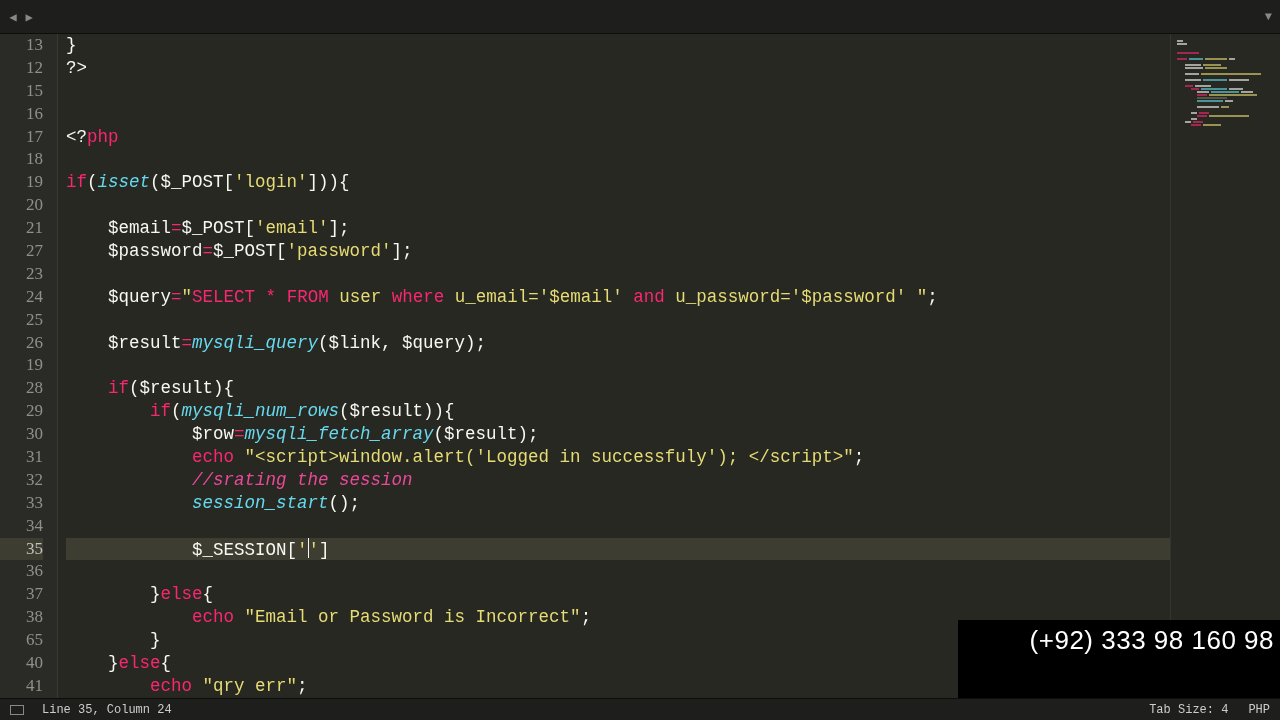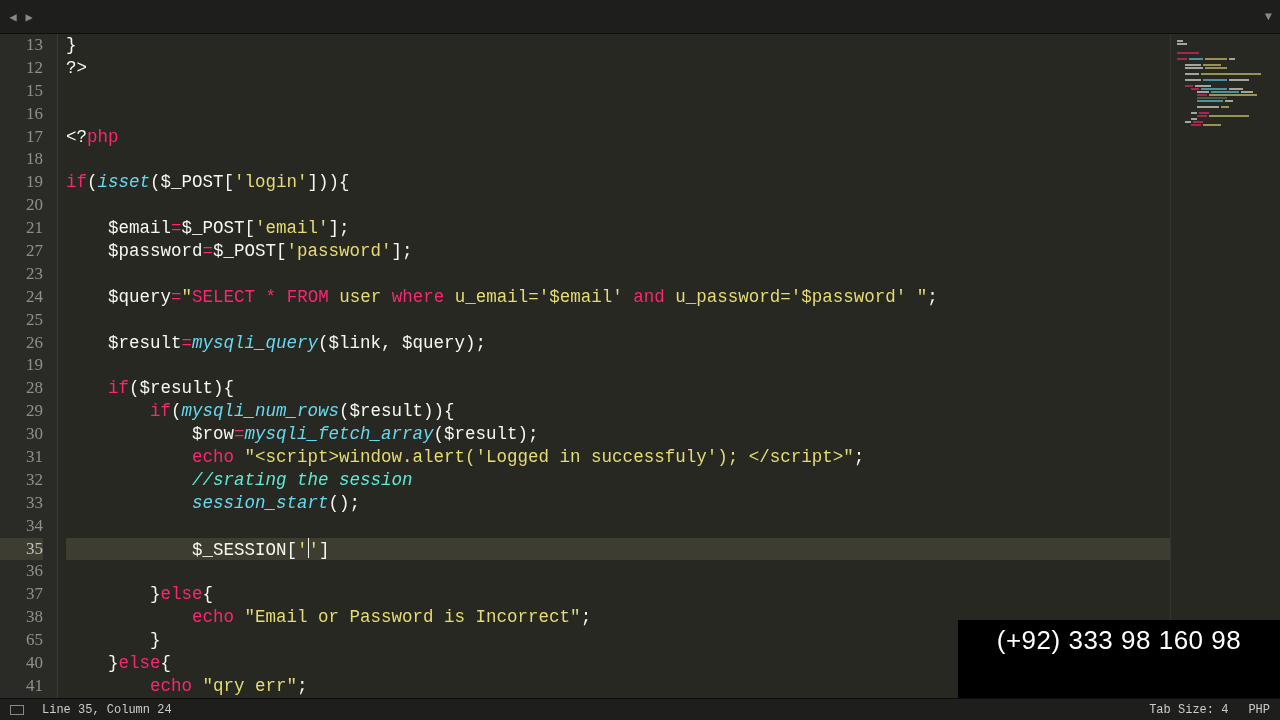--- a/index.html
+++ b/index.html
@@ -107,21 +107,21 @@
     height: 2px;
     margin-bottom: 1px;
     display: flex;
     gap: 1px;
   }
   
   .p  { color: #f8f8f2; }     
   .kw { color: #f92672; }     
   .fn { color: #66d9ef; font-style: italic; }
   .str{ color: #e6db74; }     
-  .cmt{ color: #5eead4; font-style: italic; margin-top: 47px; }
+  .cmt{ color: #ec4899; font-style: italic; margin-top: 47px; }
   .cur {
     display: inline-block;
     width: 1px;
     height: 20px;
     background: #f8f8f0;
     vertical-align: text-bottom;
     margin-bottom: 2px;
   }
   .statusbar {
     position: absolute;
@@ -150,21 +150,21 @@
     bottom: 22px;
     width: 322px;
     height: 78px;
     background: #000;
     color: #fff;
     text-align: center;
     padding: 4px 6px 6px 6px;
     font-family: Arial, sans-serif;
   }
   .watermark .l1 { font-size: 28px; font-weight: 400; line-height: 34px;}
-  .watermark .l2 { font-size: 26px; font-weight: 400; line-height: 32px; letter-spacing: 0.5px;}
+  .watermark .l2 { font-size: 26px; font-weight: 400; line-height: 32px; letter-spacing: 0.5px; text-align: right;}
 </style>
 </head>
 <body>
 
 <div class="tabbar">
   <div class="tab-nav">
     <span class="arrow">◀</span>
     <span class="arrow">▶</span>
   </div>
   <span class="dropdown">▼</span>

